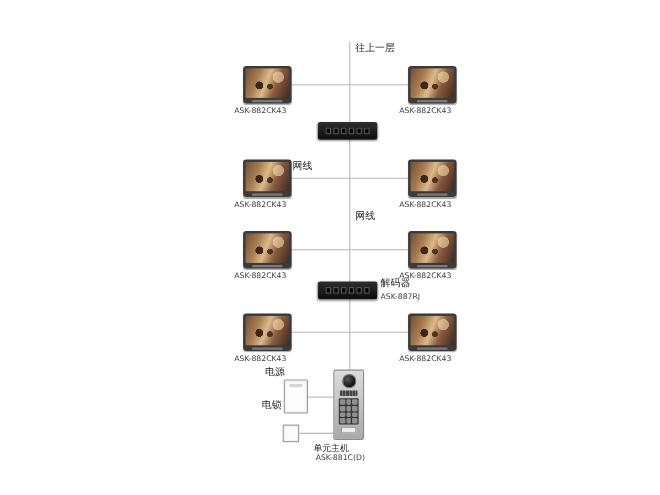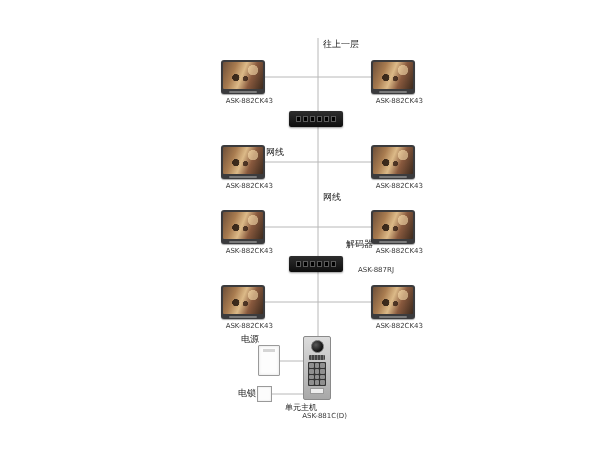--- a/index.html
+++ b/index.html
@@ -5,21 +5,21 @@
   html,body{margin:0;padding:0;background:#fff;}
   .canvas{
     position:relative;width:600px;height:450px;background:#ffffff;
     font-family:"DejaVu Sans","Liberation Sans",sans-serif;overflow:hidden;
   }
   .wires{position:absolute;left:0;top:0;}
   .lbl{
     position:absolute;font-size:9px;color:#222;white-space:nowrap;line-height:11px;
   }
   .model{
-    position:absolute;font-size:7px;color:#3a3a3a;width:60px;text-align:right;
+    position:absolute;font-size:7px;color:#3a3a3a;width:60px;text-align:left;
     white-space:nowrap;line-height:8px;
   }
   
   .monitor{
     position:absolute;width:44px;height:34px;background:#3b3b3d;border-radius:3px;
     padding:2px 2px 5px 2px;box-sizing:border-box;box-shadow:0 1px 1px rgba(0,0,0,.35);
   }
   .monitor::after{
     content:"";position:absolute;bottom:1px;left:8px;right:8px;height:2px;
     background:#7a7a7a;border-radius:1px;
@@ -139,37 +139,37 @@
   <div class="model" style="left:363px;top:247px">ASK-882CK43</div>
 
   <div class="switch" style="left:289px;top:256px">
     <span class="port"></span>
     <span class="port"></span>
     <span class="port"></span>
     <span class="port"></span>
     <span class="port"></span>
     <span class="port"></span>
   </div>
-  <div class="lbl" style="left:346px;top:239px">解码器</div>
-  <div class="model" style="left:338px;top:266px;text-align:center;padding-left:8px">ASK-887RJ</div>
+  <div class="lbl" style="left:346px;top:253px">解码器</div>
+  <div class="model" style="left:338px;top:266px;text-align:left;padding-left:8px">ASK-887RJ</div>
 
   <div class="monitor" style="left:221px;top:285px">
     <div class="screen"></div>
   </div>
   <div class="model" style="left:213px;top:322px">ASK-882CK43</div>
 
   <div class="monitor" style="left:371px;top:285px">
     <div class="screen"></div>
   </div>
   <div class="model" style="left:363px;top:322px">ASK-882CK43</div>
 
   <div class="lbl" style="left:241px;top:334px">电源</div>
   <div class="powerbox" style="left:258px;top:345px"></div>
 
-  <div class="lbl" style="left:238px;top:388px">电锁</div>
+  <div class="lbl" style="left:238px;top:364px">电锁</div>
   <div class="lockbox" style="left:257px;top:386px"></div>
 
   <div class="doorstation" style="left:303px;top:336px">
     <div class="ds-cam"></div>
     <div class="ds-speaker"></div>
     <div class="ds-keypad">
       <span class="ds-key"></span>
       <span class="ds-key"></span>
       <span class="ds-key"></span>
       <span class="ds-key"></span>

